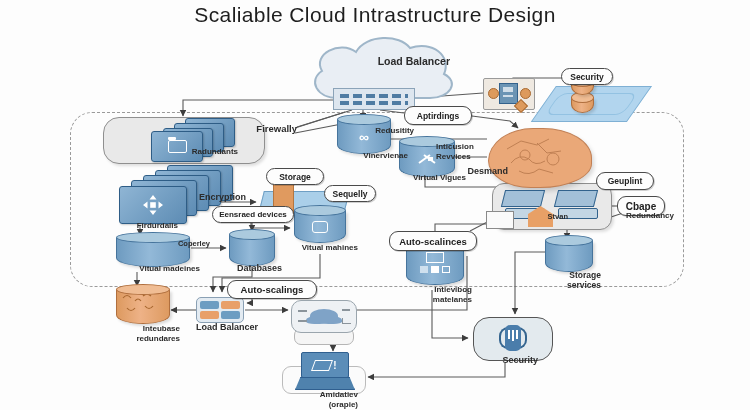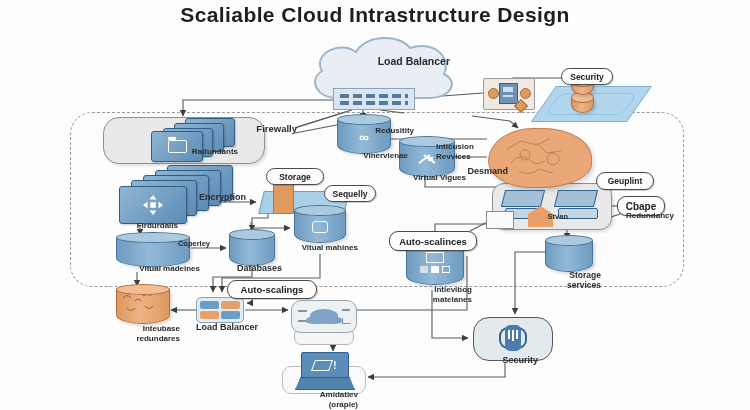--- a/index.html
+++ b/index.html
@@ -1,20 +1,20 @@
 <!DOCTYPE html>
 <html><head>
 <meta charset="utf-8">
 <style>
   html,body{margin:0;padding:0;background:#fff;}
   .stage{position:relative;width:750px;height:410px;background:#fdfdfd;overflow:hidden;
          font-family:"Liberation Sans",sans-serif;}
   .abs{position:absolute;}
   .title{position:absolute;left:0;top:3px;width:750px;text-align:center;
-         font-size:21px;font-weight:bold;letter-spacing:.4px;color:#1e1e1e;}
+         font-size:21px;font-weight:normal;letter-spacing:.4px;color:#1e1e1e;}
   .txt{position:absolute;font-size:8px;font-weight:bold;color:#2b2b2b;text-align:right;
        white-space:pre-line;line-height:1.2;}
   .pill{position:absolute;background:#fdfdfd;border:1.3px solid #4a4a4a;border-radius:9px;
         font-size:8.5px;font-weight:bold;color:#222;display:flex;align-items:center;
         justify-content:center;box-shadow:1px 1px 0 rgba(0,0,0,.18);z-index:6;}
   .cyl{position:absolute;background:linear-gradient(90deg,#6e9bc0,#93b9d8 45%,#6e9bc0);
        border:1.4px solid #46749c;border-top:none;border-radius:0 0 50% 50%/0 0 9px 9px;
        box-shadow:2px 2px 3px rgba(0,0,0,.14);z-index:4;}
   .cyl::before{content:"";position:absolute;left:-1.4px;right:-1.4px;top:-6px;height:11px;
        background:#abcade;border:1.4px solid #46749c;border-radius:50%;box-sizing:border-box;}
@@ -130,20 +130,21 @@
   <div class="card" style="left:163px;top:128px;width:48px;height:27px;z-index:4;"></div>
   <div class="card" style="left:151px;top:131px;width:50px;height:29px;z-index:5;display:flex;align-items:center;justify-content:center;">
     <div style="position:relative;width:17px;height:11px;border:1.5px solid #fff;border-radius:2px;">
       <div class="abs" style="left:-1px;top:-4px;width:8px;height:3px;background:#fff;border-radius:1px;"></div>
     </div>
   </div>
   <div class="txt" style="left:128px;top:147px;width:110px;z-index:6;">Radundants</div>
 
   <div class="txt" style="left:243px;top:123px;width:54px;font-size:9.5px;z-index:6;">Firewally</div>
   <div class="txt" style="left:358px;top:106px;width:56px;z-index:6;margin-top:20px;">Redusitity</div>
+  <div class="pill" style="left:404px;top:106px;width:66px;height:17px;">Aptirdings</div>
 
   <div class="cyl" style="left:337px;top:120px;width:52px;height:33px;">
     <div class="glyph" style="color:#fff;font-size:14px;font-weight:bold;">∞</div>
   </div>
   <div class="txt" style="left:318px;top:151px;width:90px;z-index:6;">Vinervienae</div>
 
   <div class="cyl" style="left:399px;top:142px;width:54px;height:34px;">
     <div class="glyph">
       <svg width="22" height="14">
           <path d="M3 11 L14 3 M8 3 L19 11" stroke="#fff" stroke-width="2" fill="none"></path>
@@ -198,20 +199,21 @@
     </svg>
   </div>
   <div class="txt" style="left:114px;top:221px;width:64px;z-index:6;">Firdurdalls</div>
 
   <div class="txt" style="left:198px;top:192px;width:48px;font-size:9px;z-index:6;">Encryption</div>
   <div class="abs" style="left:261px;top:191px;width:84px;height:21px;background:#aacfe9;
        border:1.3px solid #6f9fc4;transform:skewX(-14deg);z-index:3;"></div>
   <div class="abs" style="left:273px;top:177px;width:19px;height:35px;background:#e09a5f;border:1.3px solid #b5763f;z-index:4;"></div>
   <div class="pill" style="left:266px;top:168px;width:56px;height:15px;">Storage</div>
   <div class="pill" style="left:324px;top:185px;width:50px;height:15px;">Sequelly</div>
+  <div class="pill" style="left:212px;top:206px;width:80px;height:15px;font-size:8px;">Eensraed devices</div>
 
   <div class="cyl" style="left:294px;top:211px;width:50px;height:31px;">
     <div class="glyph">
       <div style="width:14px;height:10px;border:1.5px solid #fff;border-radius:3px;"></div>
     </div>
   </div>
   <div class="txt" style="left:280px;top:243px;width:78px;z-index:6;">Vitual mahines</div>
 
   <div class="cyl" style="left:116px;top:238px;width:72px;height:28px;"></div>
   <div class="txt" style="left:104px;top:264px;width:96px;z-index:6;">Vitual madeines</div>

